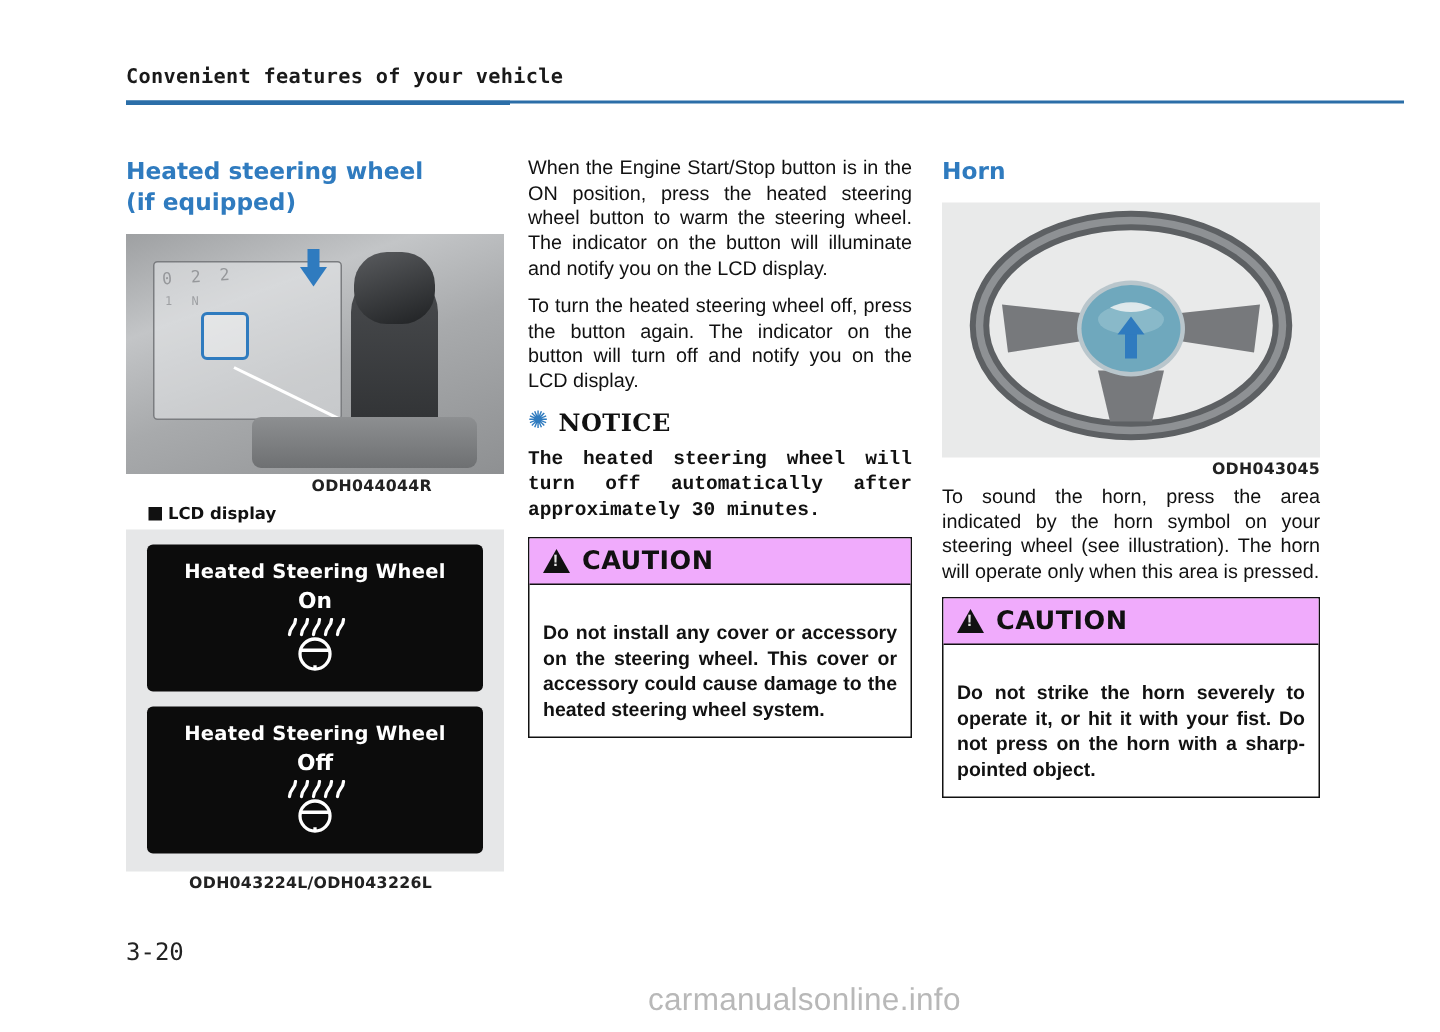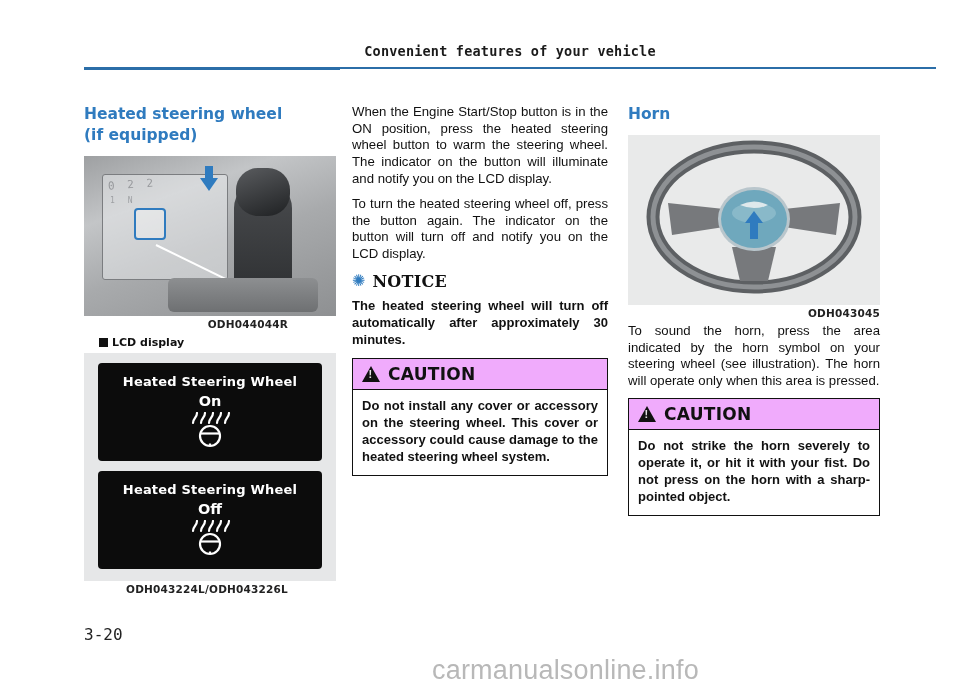--- a/index.html
+++ b/index.html
@@ -18,21 +18,20 @@
     position: absolute;
     left: 0; top: 0;
     width: 960px; height: 688px;
   }
 
   
   .header {
     position: absolute;
     left: 84px; top: 42px;
     width: 852px;
-    text-align: center;
   }
   .header-title {
     font-family: "DejaVu Sans Mono", monospace;
     font-size: 13.5px;
     font-weight: bold;
     color: #1a1a1a;
     letter-spacing: 0.2px;
     display: inline-block;
     padding-bottom: 4px;
   }
@@ -59,21 +58,21 @@
     font-size: 16px;
     color: #222;
     font-weight: normal;
   }
 
   
   .watermark {
     position: absolute;
     left: 432px; top: 655px;
     font-family: "Liberation Sans", sans-serif;
-    font-size: 27px;
+    font-size: 21px;
     color: #b8b8b8;
     letter-spacing: 0.2px;
   }
 
   
   .col {
     position: absolute;
     top: 104px;
   }
   .col1 { left: 84px; width: 204px; }
@@ -277,21 +276,21 @@
     line-height: 1;
   }
   .notice-title {
     font-family: "DejaVu Serif", serif;
     font-size: 16px;
     font-weight: bold;
     color: #111;
     letter-spacing: 0.3px;
   }
   .notice-body {
-    font-family: Liberation Sans, sans-serif;
+    font-family: Liberation Mono, monospace;
     font-size: 13px;
     font-weight: bold;
     line-height: 1.32;
     color: #111;
     text-align: justify;
     margin: 0 0 10px 0;
   }
 
   
   .caution {
@@ -329,21 +328,21 @@
     font-weight: bold;
     color: #111;
     letter-spacing: 0.3px;
   }
   .caution-body {
     font-family: "Liberation Sans", sans-serif;
     font-size: 13px;
     font-weight: bold;
     line-height: 1.3;
     color: #111;
-    padding: 8px 9px 9px 9px;
+    padding: 24px 9px 9px 9px;
     text-align: justify;
   }
 </style>
 </head>
 <body>
 
 <div class="page">
 
   <div class="header">
     <span class="header-title">Convenient features of your vehicle</span>

